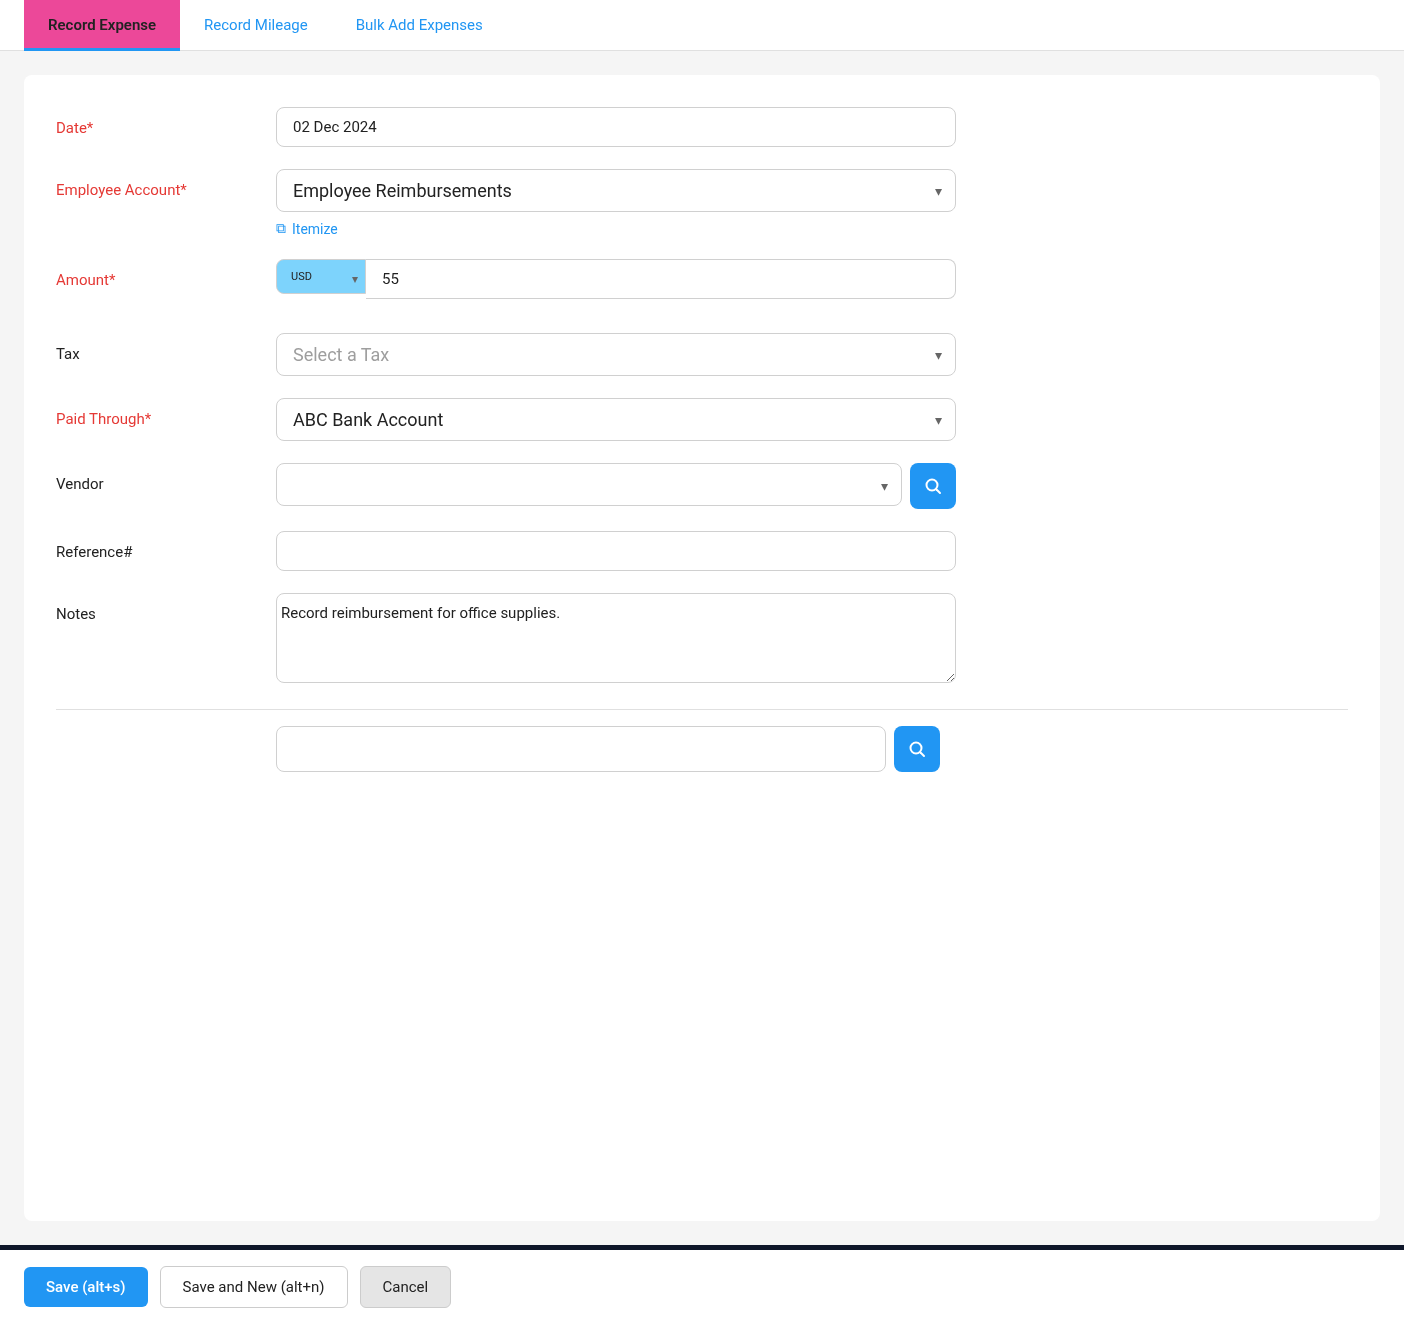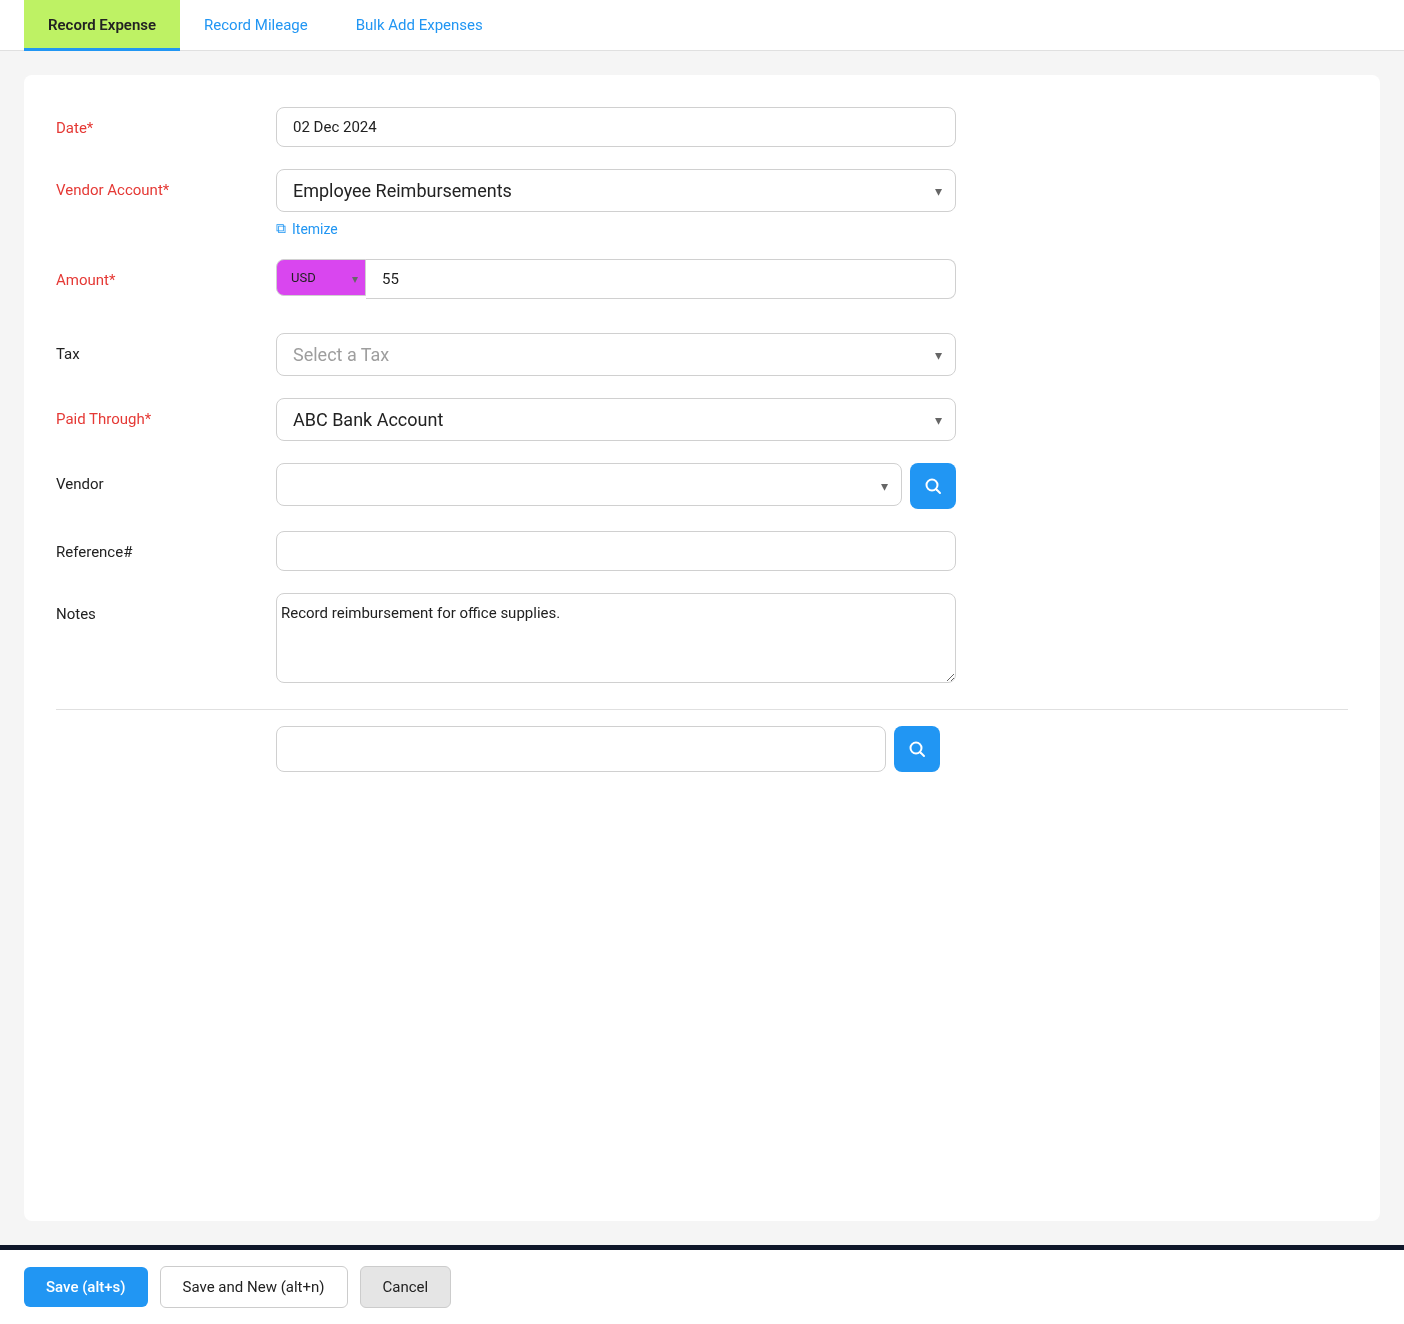--- a/index.html
+++ b/index.html
@@ -40,21 +40,21 @@
       color: #2196f3;
       font-weight: 400;
       border-bottom: 3px solid transparent;
       margin-bottom: -1px;
     }
 
     .tab.active {
       color: #222;
       font-weight: 600;
       border-bottom: 3px solid #2196f3;
-      background: #bef264;
+      background: #ec4899;
     }
 
     .form-container {
       background: #fff;
       margin: 24px;
       border-radius: 8px;
       padding: 32px 32px 24px 32px;
       flex: 1;
     }
 
@@ -145,23 +145,23 @@
     }
 
     .currency-select-wrapper {
       position: relative;
     }
 
     .currency-select {
       padding: 10px 12px 10px 14px;
       border: 1px solid #d0d0d0;
       border-radius: 8px 0 0 8px;
-      font-size: 13px;
-      color: #222;
-      background: #d946ef;
+      font-size: 11px;
+      color: #222;
+      background: #7dd3fc;
       appearance: none;
       outline: none;
       cursor: pointer;
       min-width: 90px;
     }
 
     .currency-chevron {
       position: absolute;
       right: 8px;
       top: 50%;
@@ -309,21 +309,21 @@
   <div class="form-container">
 
     <div class="form-row">
       <label class="form-label required">Date*</label>
       <div class="form-field">
         <input type="text" class="input-text" value="02 Dec 2024" style="">
       </div>
     </div>
 
     <div class="form-row">
-      <label class="form-label required">Vendor Account*</label>
+      <label class="form-label required">Employee Account*</label>
       <div class="form-field">
         <div class="select-wrapper">
           <select class="select-input">
             <option>Employee Reimbursements</option>
           </select>
           <span class="chevron-icon">▾</span>
         </div>
         <button class="itemize-link">
           <span>⧉</span>
           <span>Itemize</span>

